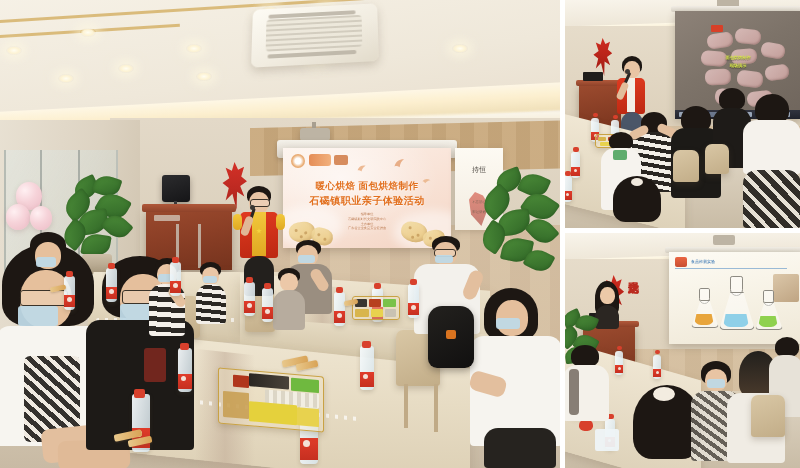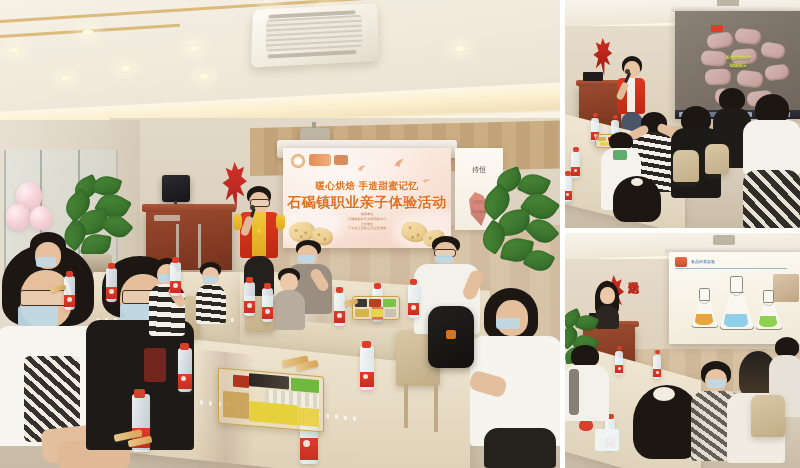--- a/index.html
+++ b/index.html
@@ -84,21 +84,21 @@
   .scr-logo2{position:absolute;left:26px;top:6px;width:22px;height:12px;border-radius:3px;
              background:linear-gradient(90deg,#e07b3c,#f0a569);opacity:.85;}
   .scr-logo3{position:absolute;left:51px;top:7px;width:14px;height:10px;border-radius:2px;
              background:#c96a2e;opacity:.75;}
   .bird{position:absolute;width:10px;height:7px;opacity:.55;}
   .bird svg{width:100%;height:100%;}
   .scr-title1{position:absolute;left:0;right:0;top:32px;text-align:center;
               font-size:9.5px;font-weight:bold;letter-spacing:.5px;color:#e2701f;
               text-shadow:0 1px 0 rgba(255,255,255,.65);}
   .scr-title2{position:absolute;left:0;right:0;top:46px;text-align:center;
-              font-size:14px;font-weight:bold;letter-spacing:.5px;color:#e2701f;
+              font-size:10px;font-weight:bold;letter-spacing:.5px;color:#e2701f;
               text-shadow:0 1px 0 rgba(255,255,255,.65);}
   .scr-sub{position:absolute;left:0;right:0;top:64px;text-align:center;
            font-size:3.2px;line-height:1.5;color:#b26a3c;opacity:.85;}
   .cookie{position:absolute;width:26px;height:20px;border-radius:40% 46% 44% 50%;
           background:linear-gradient(150deg,#f3dda6,#e8c478);opacity:.9;
           box-shadow:inset -2px -2px 3px rgba(180,140,80,.4);}
   .cookie i{position:absolute;width:3px;height:3px;border-radius:50%;background:#b98a45;opacity:.7;}
 
   
   .red-decor{position:absolute;left:222px;top:162px;width:26px;height:48px;
@@ -320,21 +320,21 @@
           <svg viewBox="0 0 20 14">
               <path d="M1 9 C6 2 12 1 19 4 C14 5 11 8 8 13 C6 10 4 9 1 9Z" fill="#d97c3c"></path>
             </svg>
         </div>
         <div class="bird" style="left:140px;top:22px;transform:rotate(8deg);width:9px;height:6px;">
           <svg viewBox="0 0 20 14">
               <path d="M1 9 C6 2 12 1 19 4 C14 5 11 8 8 13 C6 10 4 9 1 9Z" fill="#e39a5c"></path>
             </svg>
         </div>
 
-        <div class="scr-title1">暖心烘焙 手造甜蜜记忆</div>
+        <div class="scr-title1">暖心烘焙 面包烘焙制作</div>
         <div class="scr-title2">石碣镇职业亲子体验活动</div>
         <div class="scr-sub">
           <div>指导单位</div>
           <div>石碣镇新时代文明实践中心</div>
           <div>主办单位</div>
           <div>广东省企业食品安全促进会</div>
         </div>
 
         <div class="cookie" style="left:6px;top:74px;transform:rotate(-10deg);">
           <i style="left:6px;top:6px;"></i>

